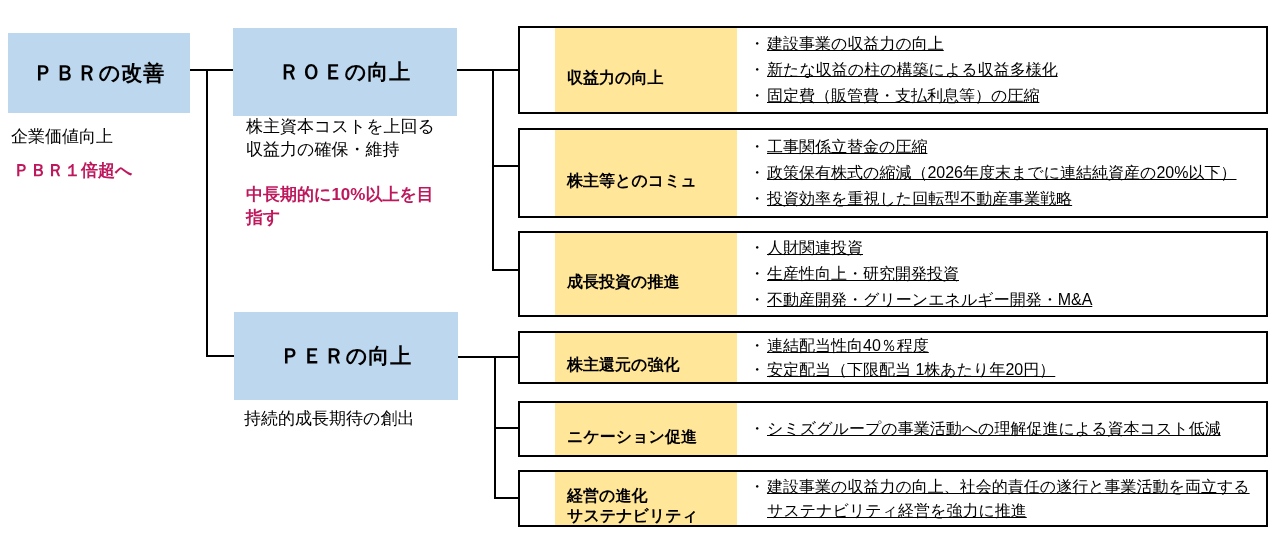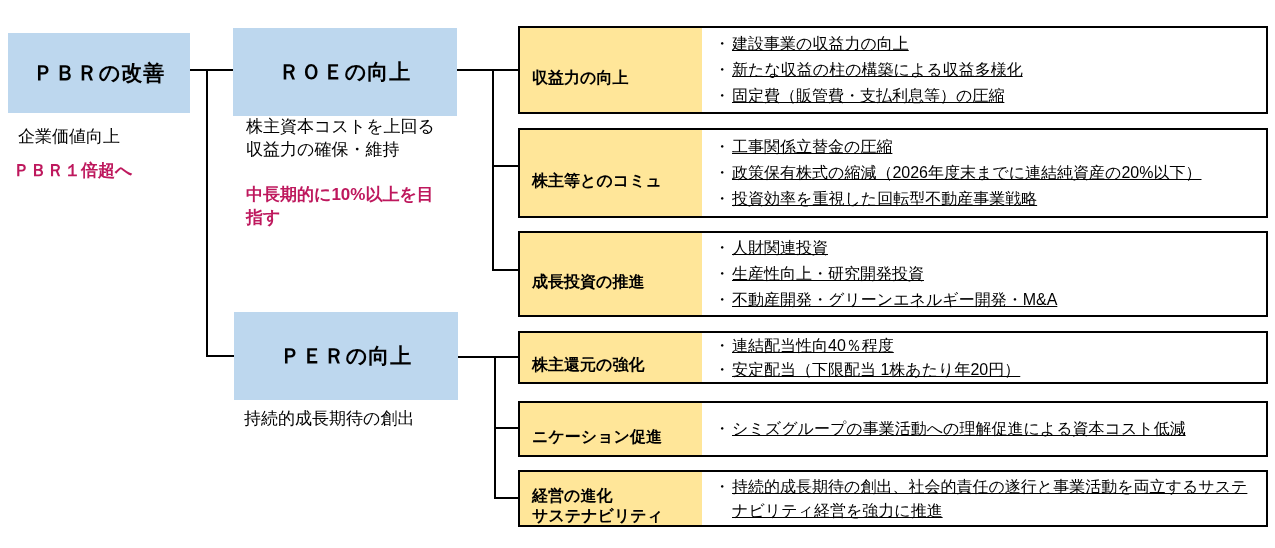--- a/index.html
+++ b/index.html
@@ -12,41 +12,41 @@
     font-weight:bold;font-size:21px;letter-spacing:1px;
   }
   .note{position:absolute;font-size:17px;line-height:1.35;color:#000;}
   .goal{color:#be185d;font-weight:bold;}
   .row{
     position:absolute;left:518px;width:750px;border:2px solid #000;box-sizing:border-box;
     display:flex;background:#fff;
   }
   .row-label{
     width:182px;flex:none;background:#FFE699;display:flex;flex-direction:column;justify-content:center;
-    padding:15px 8px 0 12px;box-sizing:border-box;font-weight:bold;font-size:16px;line-height:1.25;
+    padding:15px 8px 0 12px;box-sizing:border-box;font-weight:bold;font-size:16px;line-height:1.25;margin-left:35px;
   }
   .row-label span{display:block;}
   .row-content{
     flex:1;display:flex;flex-direction:column;justify-content:center;
     padding:2px 6px 2px 10px;font-size:16px;line-height:1.62;
   }
   .bullet{display:flex;align-items:flex-start;}
   .bullet .marker{flex:none;width:20px;text-align:center;}
   .bullet .btext{flex:1;text-decoration:underline;}
   .line{position:absolute;background:#000;}
 </style>
 </head>
 <body>
 
 <div class="canvas">
 
   <div class="bluebox" style="left:8px;top:33px;width:182px;height:80px;">
     <span>ＰＢＲの改善</span>
   </div>
-  <div class="note" style="left:18px;top:126px;">企業価値向上</div>
+  <div class="note" style="left:11px;top:126px;">企業価値向上</div>
   <div class="note goal" style="left:13px;top:160px;">ＰＢＲ１倍超へ</div>
 
   <div class="bluebox" style="left:233px;top:28px;width:224px;height:88px;">
     <span>ＲＯＥの向上</span>
   </div>
   <div class="note" style="left:246px;top:116px;width:196px;">株主資本コストを上回る収益力の確保・維持</div>
   <div class="note goal" style="left:246px;top:184px;width:196px;">中長期的に10%以上を目指す</div>
 
   <div class="bluebox" style="left:234px;top:312px;width:224px;height:88px;">
     <span>ＰＥＲの向上</span>
@@ -156,18 +156,18 @@
   </div>
 
   <div class="row" style="top:470px;height:57px;">
     <div class="row-label">
       <span>経営の進化</span>
       <span>サステナビリティ</span>
     </div>
     <div class="row-content" style="line-height:1.45;">
       <div class="bullet">
         <span class="marker">・</span>
-        <span class="btext">持続的成長期待の創出、社会的責任の遂行と事業活動を両立するサステナビリティ経営を強力に推進</span>
+        <span class="btext">建設事業の収益力の向上、社会的責任の遂行と事業活動を両立するサステナビリティ経営を強力に推進</span>
       </div>
     </div>
   </div>
 
 </div>
 
 </body></html>

